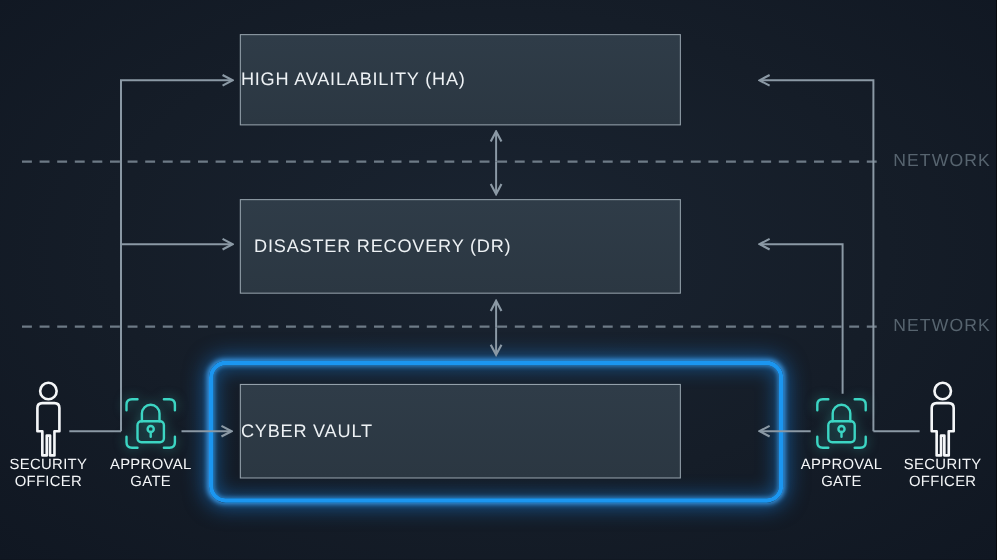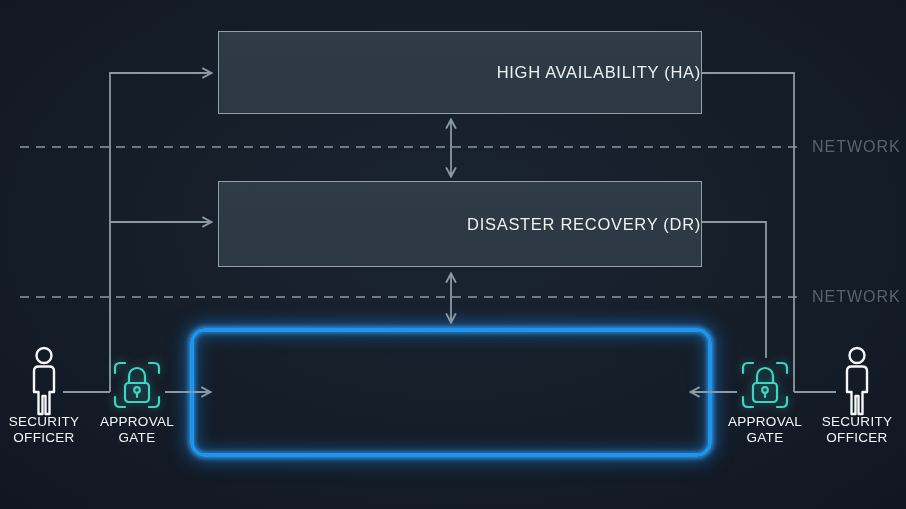--- a/index.html
+++ b/index.html
@@ -26,27 +26,27 @@
   .zone-glow{
     position:absolute;left:190px;top:328px;width:522px;height:129px;z-index:2;
     box-sizing:border-box;border:4px solid var(--neon-blue);border-radius:15px;
     box-shadow:
       0 0 18px 4px rgba(23,130,225,0.55),
       0 0 5px 1px rgba(80,180,255,0.9),
       inset 0 0 16px 4px rgba(23,130,225,0.45),
       inset 0 0 4px 1px rgba(80,180,255,0.7);
   }
   .node{
-    position:absolute;left:218px;width:484px;z-index:4;box-sizing:border-box;
+    position:absolute;left:218px;width:401px;z-index:4;box-sizing:border-box;
     background:linear-gradient(180deg,#2f3c48 0%, var(--node-fill) 100%);
     border:1.5px solid var(--node-border);
-    display:flex;align-items:center;justify-content:flex-end;
+    display:flex;align-items:center;justify-content:flex-start;
   }
   .node-ha{top:31px;height:83px;}
-  .node-dr{top:181px;height:86px;}
+  .node-dr{top:181px;height:86px;padding-left:12px;}
   .node-vault{top:349px;height:86px;}
   .node-label{
     color:var(--node-text);font-size:16.5px;font-weight:500;letter-spacing:.7px;
   }
   .network-label{
     position:absolute;left:812px;transform:translateY(-50%);z-index:4;
     color:var(--network-text);font-size:16px;letter-spacing:1px;font-weight:500;
   }
   .network-upper{top:147px;}
   .network-lower{top:297px;}
@@ -102,20 +102,23 @@
     <path class="connector-stroke" d="M451,298 V274" marker-end="url(#arr)"></path>
     <path class="connector-stroke" d="M451,298 V322" marker-end="url(#arr)"></path>
   </svg>
 
   <div class="node node-ha">
     <span class="node-label">HIGH AVAILABILITY (HA)</span>
   </div>
   <div class="node node-dr">
     <span class="node-label">DISASTER RECOVERY (DR)</span>
   </div>
+  <div class="node node-vault">
+    <span class="node-label">CYBER VAULT</span>
+  </div>
 
   <span class="network-label network-upper">NETWORK</span>
   <span class="network-label network-lower">NETWORK</span>
 
 
   <svg class="actor actor-icon officer-left-icon" width="44" height="72" viewBox="0 0 44 72">
     <circle cx="22" cy="9.5" r="7.5" fill="none" stroke="var(--icon-white)" stroke-width="2.4"></circle>
     <path d="M12,25 Q12,20.5 16.5,20.5 H27.5 Q32,20.5 32,25 V46 H27.5 V68 H23.5 V50 H20.5 V68 H16.5 V46 H12 Z" fill="none" stroke="var(--icon-white)" stroke-width="2.4" stroke-linejoin="round"></path>
   </svg>
   <div class="actor-label officer-left-label">SECURITY OFFICER</div>

